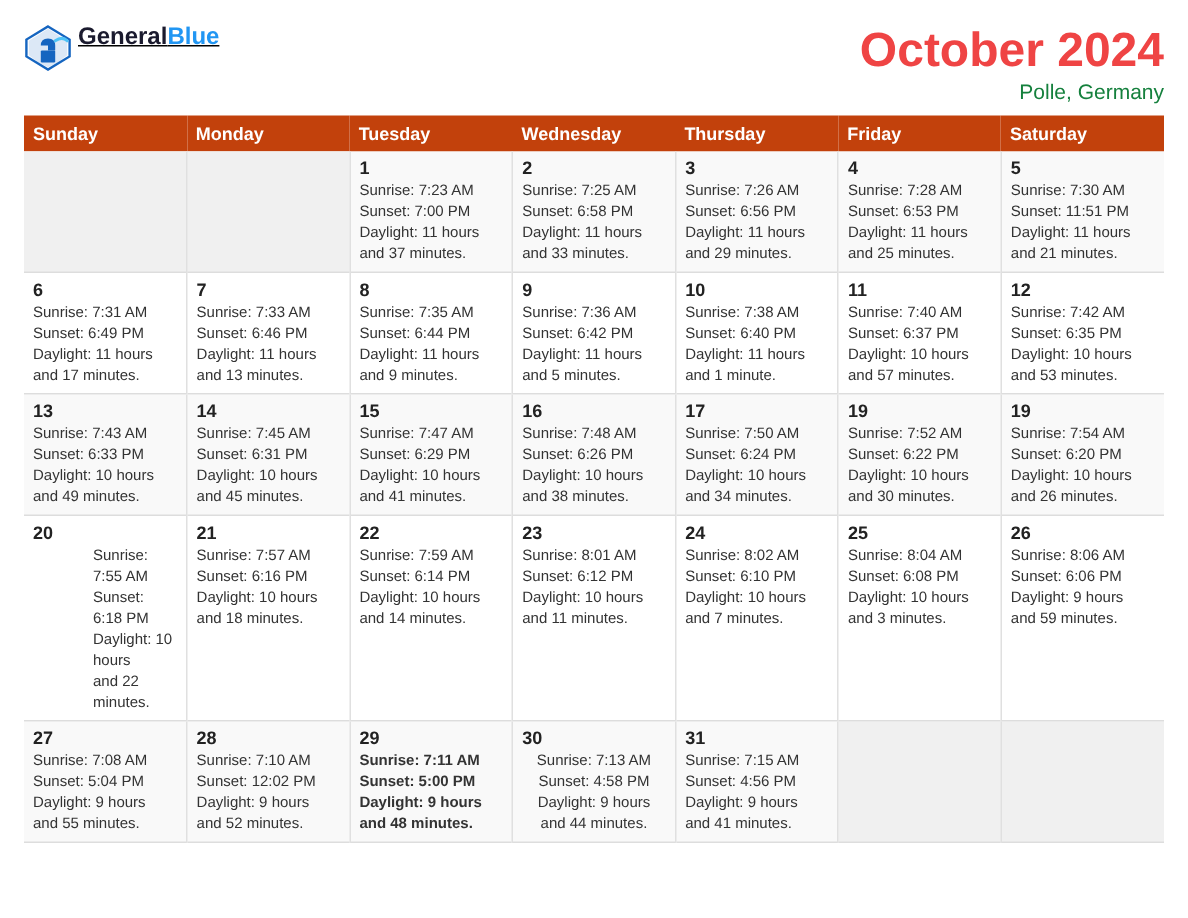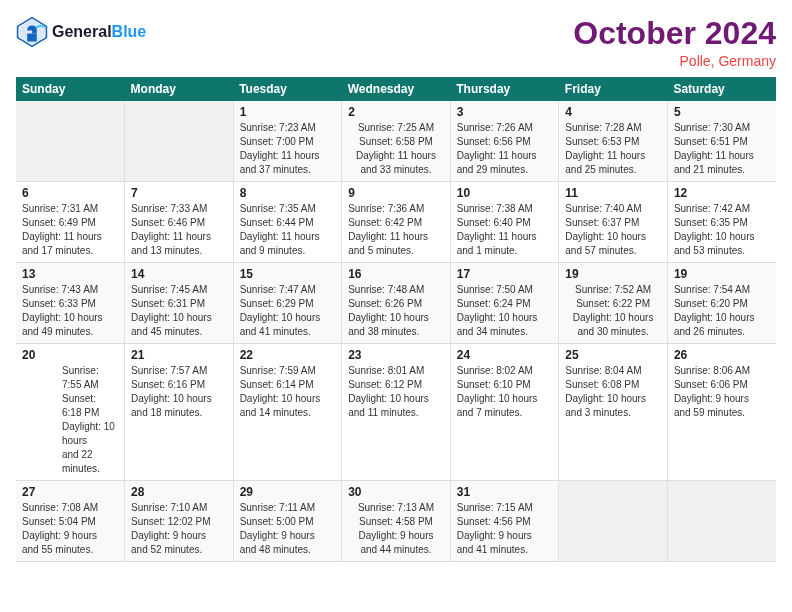--- a/index.html
+++ b/index.html
@@ -17,48 +17,48 @@
       background: #fff;
     }
     .header {
       display: flex;
       justify-content: space-between;
       align-items: flex-start;
       margin-bottom: 8px;
     }
     .logo {
       display: flex;
-      align-items: center;
       gap: 4px;
+      text-decoration: underline;
     }
     .logo-icon {
       width: 32px;
       height: 32px;
     }
     .title-section {
       text-align: right;
     }
     .month-title {
       font-size: 32px;
       font-weight: bold;
-      color: #701a75;
+      color: #ef4444;
       line-height: 1.1;
     }
     .location {
       font-size: 14px;
-      color: #ef4444;
+      color: #15803d;
       margin-top: 2px;
     }
     table {
       width: 100%;
       border-collapse: collapse;
       font-size: 11px;
     }
     thead th {
-      background-color: #0f766e;
+      background-color: #c2410c;
       color: #fff;
       padding: 5px 6px;
       text-align: left;
       font-size: 12px;
       font-weight: bold;
     }
     tbody tr {
       border-bottom: 1px solid #ddd;
     }
     tbody tr:nth-child(odd) {
@@ -134,21 +134,21 @@
           <td class="empty-cell"></td>
           <td>
             <span class="day-num">1</span>
             <div class="cell-content" style="white-space: pre-line;">Sunrise: 7:23 AM
 Sunset: 7:00 PM
 Daylight: 11 hours
 and 37 minutes.</div>
           </td>
           <td>
             <span class="day-num">2</span>
-            <div class="cell-content" style="white-space: pre-line; text-align: center;">Sunrise: 7:25 AM
+            <div class="cell-content" style="white-space: pre-line;">Sunrise: 7:25 AM
 Sunset: 6:58 PM
 Daylight: 11 hours
 and 33 minutes.</div>
           </td>
           <td>
             <span class="day-num">3</span>
             <div class="cell-content" style="white-space: pre-line;">Sunrise: 7:26 AM
 Sunset: 6:56 PM
 Daylight: 11 hours
 and 29 minutes.</div>
@@ -156,21 +156,21 @@
           <td>
             <span class="day-num">4</span>
             <div class="cell-content" style="white-space: pre-line;">Sunrise: 7:28 AM
 Sunset: 6:53 PM
 Daylight: 11 hours
 and 25 minutes.</div>
           </td>
           <td>
             <span class="day-num">5</span>
             <div class="cell-content" style="white-space: pre-line;">Sunrise: 7:30 AM
-Sunset: 6:51 PM
+Sunset: 11:51 PM
 Daylight: 11 hours
 and 21 minutes.</div>
           </td>
         </tr>
         <tr>
           <td>
             <span class="day-num">6</span>
             <div class="cell-content" style="white-space: pre-line;">Sunrise: 7:31 AM
 Sunset: 6:49 PM
 Daylight: 11 hours
@@ -250,21 +250,21 @@
           </td>
           <td>
             <span class="day-num">17</span>
             <div class="cell-content" style="white-space: pre-line;">Sunrise: 7:50 AM
 Sunset: 6:24 PM
 Daylight: 10 hours
 and 34 minutes.</div>
           </td>
           <td>
             <span class="day-num">19</span>
-            <div class="cell-content" style="white-space: pre-line; text-align: center;">Sunrise: 7:52 AM
+            <div class="cell-content" style="white-space: pre-line;">Sunrise: 7:52 AM
 Sunset: 6:22 PM
 Daylight: 10 hours
 and 30 minutes.</div>
           </td>
           <td>
             <span class="day-num">19</span>
             <div class="cell-content" style="white-space: pre-line;">Sunrise: 7:54 AM
 Sunset: 6:20 PM
 Daylight: 10 hours
 and 26 minutes.</div>
@@ -331,21 +331,21 @@
           </td>
           <td>
             <span class="day-num">28</span>
             <div class="cell-content" style="white-space: pre-line;">Sunrise: 7:10 AM
 Sunset: 12:02 PM
 Daylight: 9 hours
 and 52 minutes.</div>
           </td>
           <td>
             <span class="day-num">29</span>
-            <div class="cell-content" style="white-space: pre-line;">Sunrise: 7:11 AM
+            <div class="cell-content" style="white-space: pre-line; font-weight: bold;">Sunrise: 7:11 AM
 Sunset: 5:00 PM
 Daylight: 9 hours
 and 48 minutes.</div>
           </td>
           <td>
             <span class="day-num">30</span>
             <div class="cell-content" style="white-space: pre-line; text-align: center;">Sunrise: 7:13 AM
 Sunset: 4:58 PM
 Daylight: 9 hours
 and 44 minutes.</div>

